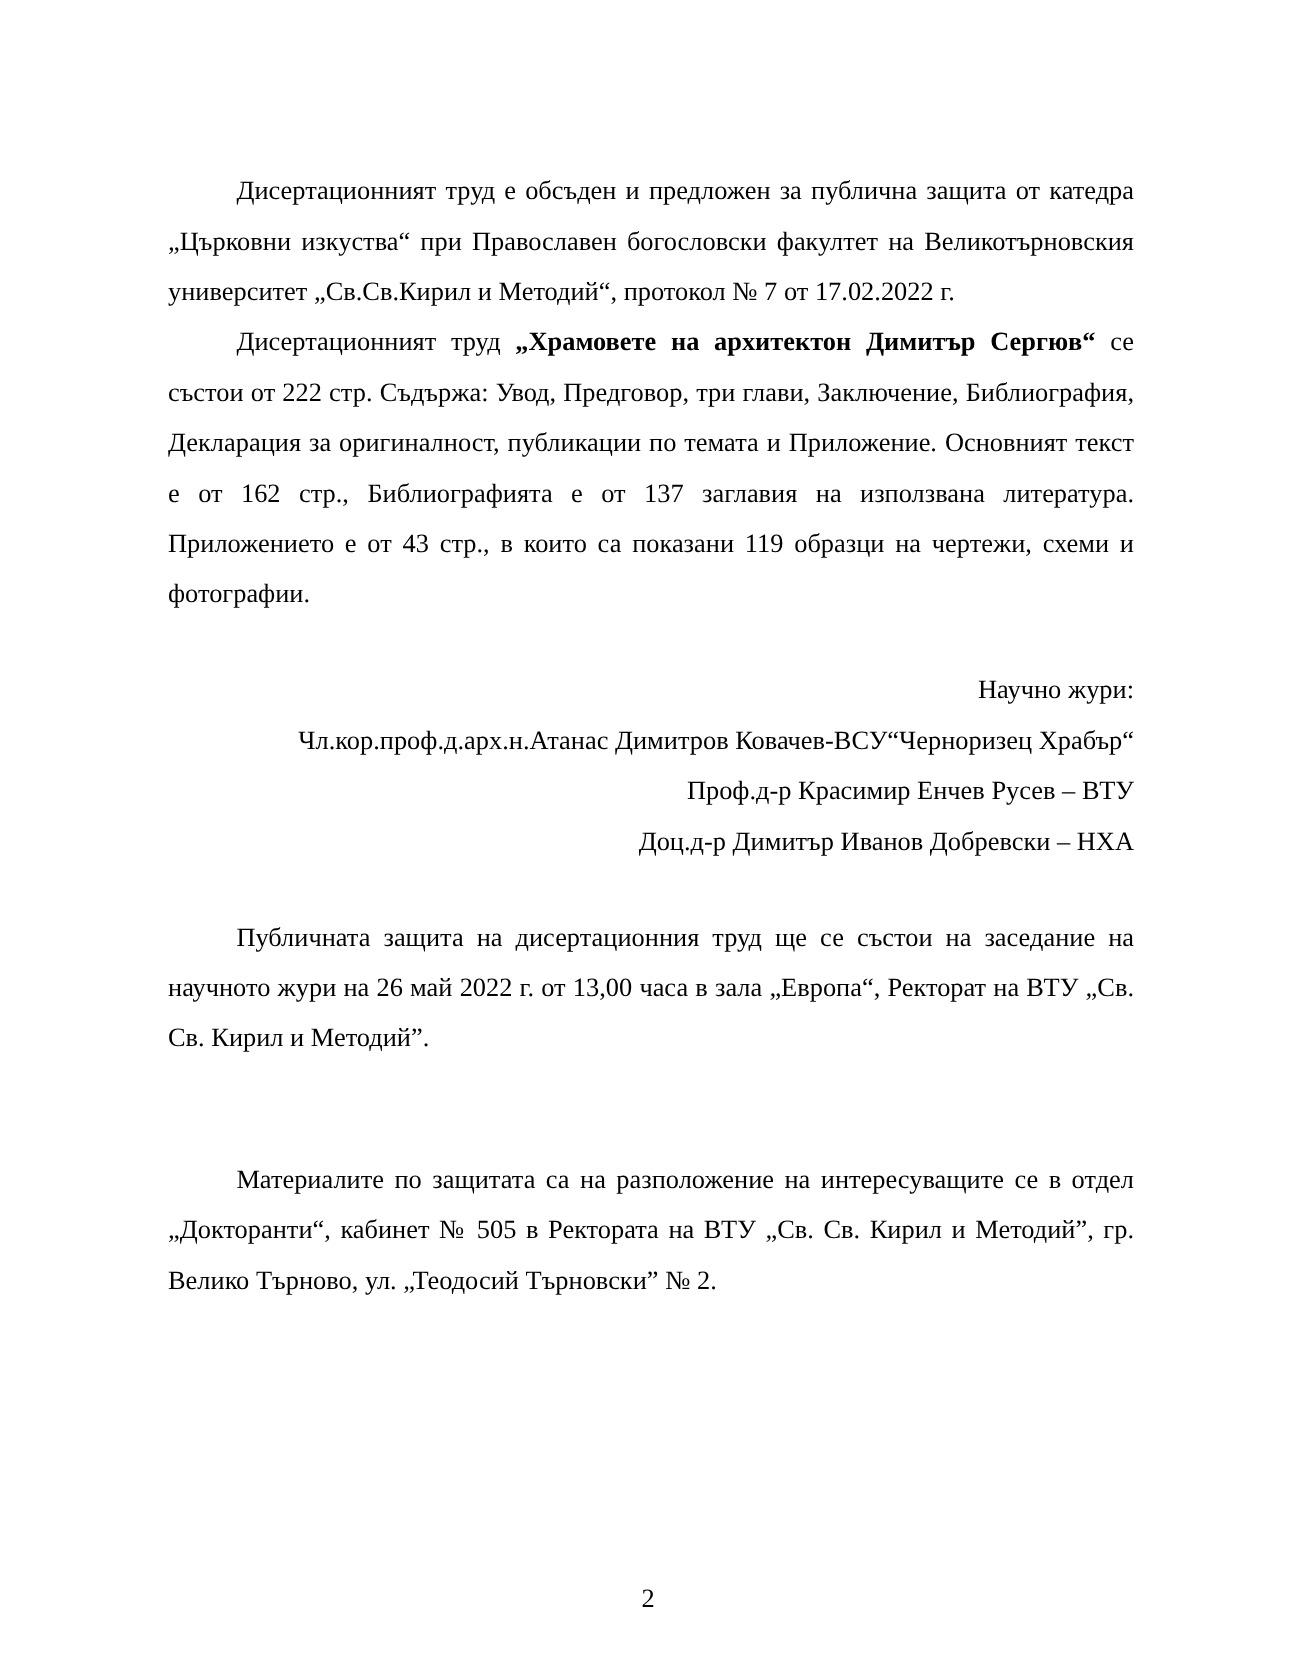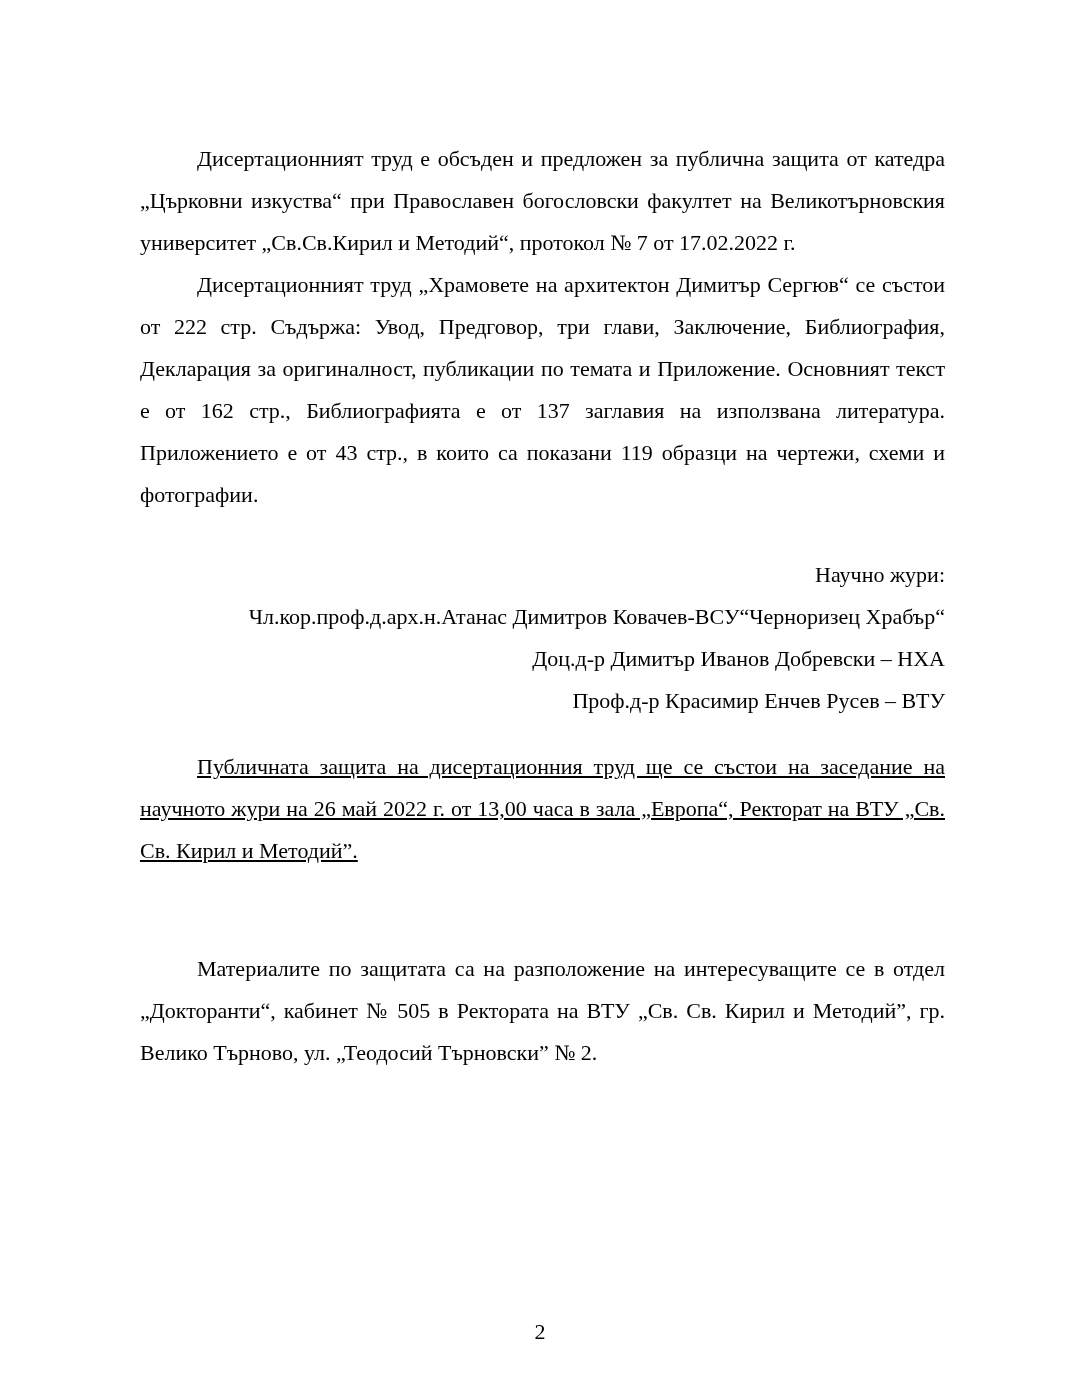--- a/index.html
+++ b/index.html
@@ -19,24 +19,24 @@
     background: #ffffff;
   }
   .para {
     font-size: 22px;
     line-height: 42px;
     text-align: justify;
     text-justify: inter-word;
   }
   .indent { text-indent: 57px; }
   .left-align { text-align: right; }
-  .bold { font-weight: normal; }
+  .bold { font-weight: bold; }
   .jury-heading { margin-top: 38px; }
   .jury-member { text-align: right; }
-  .defense-para { margin-top: 24px; text-decoration: underline; }
+  .defense-para { margin-top: 38px; }
   .materials-para { margin-top: 76px; }
   .page-number {
     position: absolute;
     bottom: 52px;
     left: 0;
     width: 100%;
     text-align: center;
     font-size: 22px;
     line-height: 26px;
   }
@@ -47,22 +47,22 @@
 <div class="page">
 
   <p class="para indent">Дисертационният труд е обсъден и предложен за публична защита от катедра „Църковни изкуства“ при Православен богословски факултет на Великотърновския  университет „Св.Св.Кирил и Методий“, протокол № 7 от 17.02.2022 г.</p>
 
   <p class="para indent"><span>Дисертационният труд </span><span class="bold">„Храмовете на архитектон Димитър Сергюв“</span><span> се състои от 222 стр. Съдържа:  Увод,  Предговор, три глави, Заключение, Библиография, Декларация за оригиналност, публикации по темата и Приложение.  Основният текст е от 162 стр.,  Библиографията е от 137 заглавия на използвана литература. Приложението  е от 43 стр., в които са показани 119 образци на чертежи, схеми и фотографии.</span></p>
 
   <p class="para indent left-align jury-heading">Научно жури:</p>
 
   <div>
     <p class="para indent jury-member">Чл.кор.проф.д.арх.н.Атанас Димитров Ковачев-ВСУ“Черноризец Храбър“</p>
+    <p class="para indent jury-member">Проф.д-р Красимир Енчев Русев – ВТУ</p>
     <p class="para indent jury-member">Доц.д-р Димитър Иванов Добревски – НХА</p>
-    <p class="para indent jury-member">Проф.д-р Красимир Енчев Русев – ВТУ</p>
   </div>
 
   <p class="para indent defense-para">Публичната защита на дисертационния труд ще се състои на заседание на научното жури на 26 май 2022 г. от 13,00 часа в зала „Европа“, Ректорат на ВТУ „Св. Св. Кирил и Методий”.</p>
 
   <p class="para indent materials-para">Материалите по защитата са на разположение на интересуващите се в отдел „Докторанти“, кабинет № 505 в Ректората на ВТУ „Св. Св. Кирил и Методий”, гр. Велико Търново, ул. „Теодосий Търновски” № 2.</p>
 
   <div class="page-number">2</div>
 
 </div>
 

